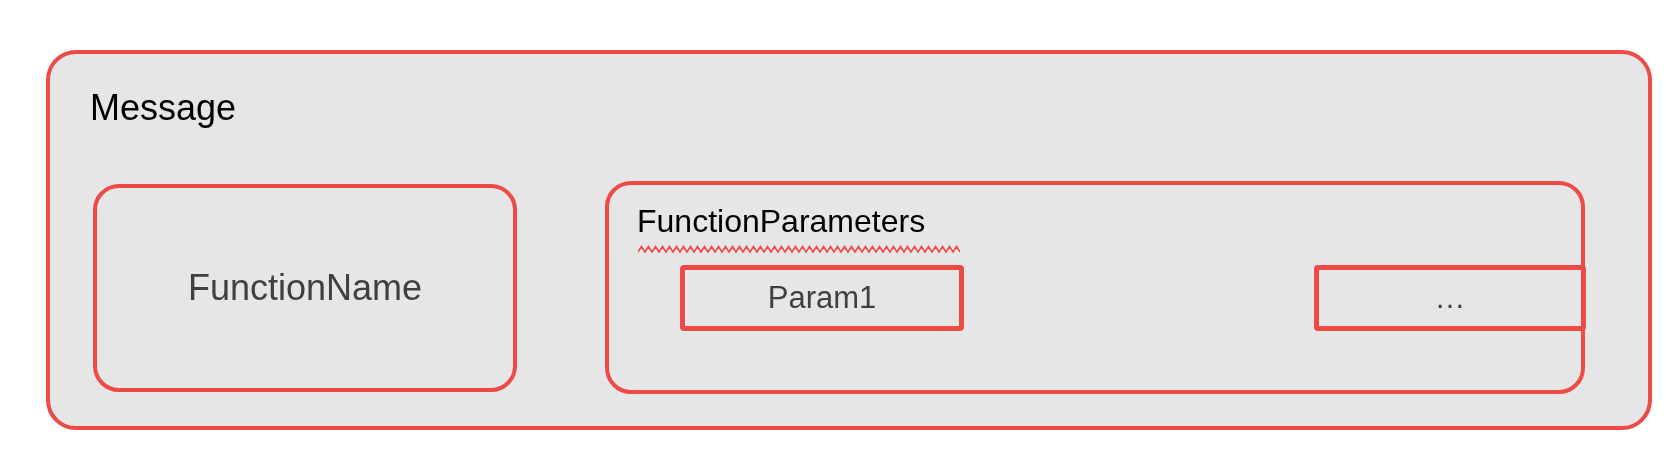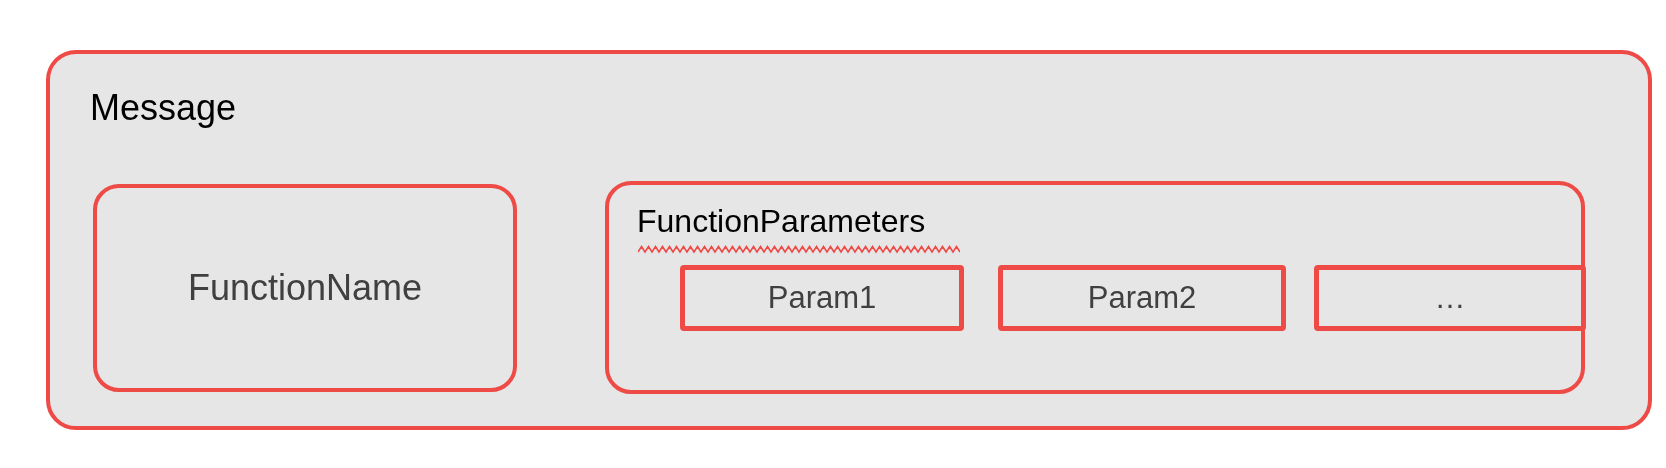--- a/index.html
+++ b/index.html
@@ -136,23 +136,20 @@
       <div class="squiggle">
         <svg viewBox="0 0 322 9" preserveAspectRatio="none" xmlns="http://www.w3.org/2000/svg">
           <path d="M0 7 L3.5 1.5 L7 7 L10.5 1.5 L14 7 L17.5 1.5 L21 7 L24.5 1.5 L28 7 L31.5 1.5 L35 7 L38.5 1.5 L42 7 L45.5 1.5 L49 7 L52.5 1.5 L56 7 L59.5 1.5 L63 7 L66.5 1.5 L70 7 L73.5 1.5 L77 7 L80.5 1.5 L84 7 L87.5 1.5 L91 7 L94.5 1.5 L98 7 L101.5 1.5 L105 7 L108.5 1.5 L112 7 L115.5 1.5 L119 7 L122.5 1.5 L126 7 L129.5 1.5 L133 7 L136.5 1.5 L140 7 L143.5 1.5 L147 7 L150.5 1.5 L154 7 L157.5 1.5 L161 7 L164.5 1.5 L168 7 L171.5 1.5 L175 7 L178.5 1.5 L182 7 L185.5 1.5 L189 7 L192.5 1.5 L196 7 L199.5 1.5 L203 7 L206.5 1.5 L210 7 L213.5 1.5 L217 7 L220.5 1.5 L224 7 L227.5 1.5 L231 7 L234.5 1.5 L238 7 L241.5 1.5 L245 7 L248.5 1.5 L252 7 L255.5 1.5 L259 7 L262.5 1.5 L266 7 L269.5 1.5 L273 7 L276.5 1.5 L280 7 L283.5 1.5 L287 7 L290.5 1.5 L294 7 L297.5 1.5 L301 7 L304.5 1.5 L308 7 L311.5 1.5 L315 7 L318.5 1.5 L322 7" fill="none" stroke="#ee4a46" stroke-width="1.6"></path>
         </svg>
       </div>
 
       <div class="node node--param node--param-1">
         <div class="centered-text">Param1</div>
       </div>
 
-      <div class="node node--param node--param-2">
-        <div class="centered-text">Param2</div>
-      </div>
 
       <div class="node node--param node--param-3">
         <div class="centered-text">…</div>
       </div>
 
     </div>
   </div>
 </div>
 
 </body></html>

